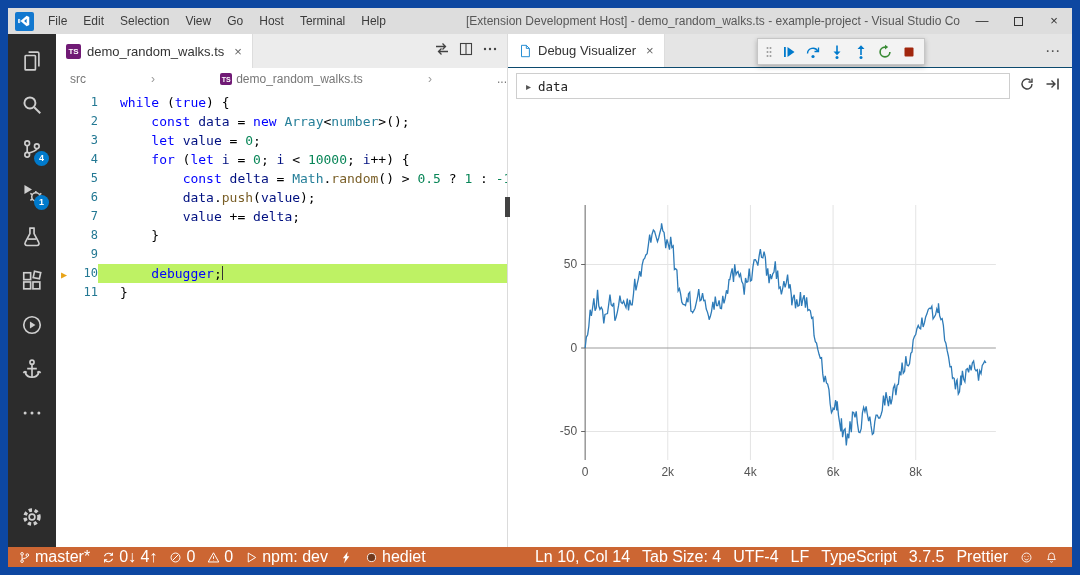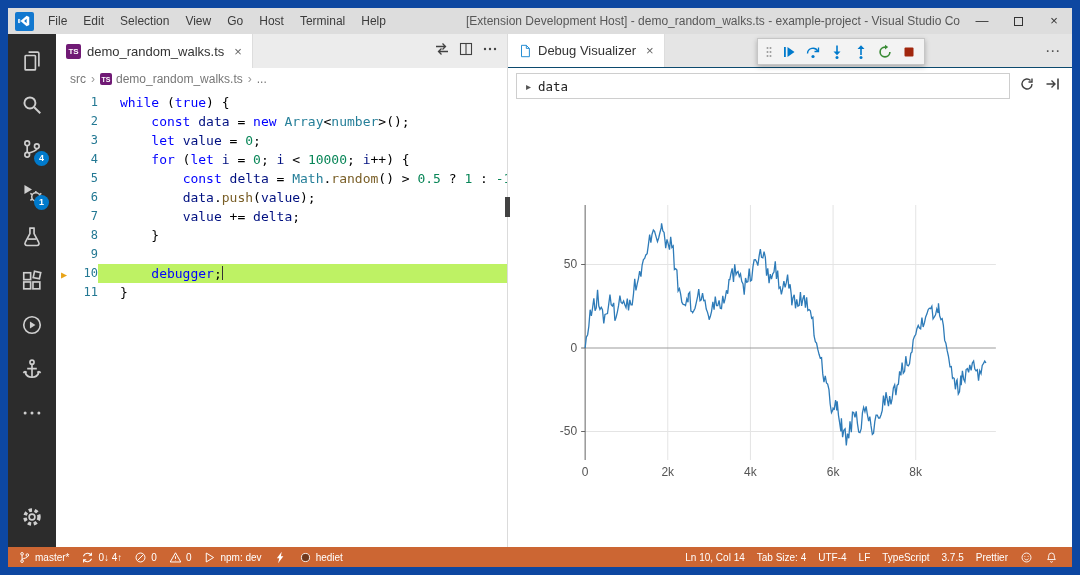--- a/index.html
+++ b/index.html
@@ -34,21 +34,21 @@
   .tab { display:flex; align-items:center; gap:6px; padding:0 10px; background:#fff; border-right:1px solid #DDD; font-size:13px; color:#333; }
   .tab-close { color:#666; font-size:13px; margin-left:4px; }
   .editor-actions { margin-left:auto; display:flex; align-items:center; gap:2px; padding-right:6px; }
   .editor-actions .icon svg, .expr-actions .icon svg { width:16px; height:16px; display:block; }
   .editor-actions > div, .expr-actions > div { padding:3px; }
 
   .ts-icon { width:15px; height:15px; background:#701a75; color:#fff; font-size:8px; font-weight:bold; display:inline-flex; align-items:center; justify-content:center; border-radius:2px; flex:none; }
   .ts-icon.mini { width:12px; height:12px; font-size:7px; }
   .page-icon svg { width:14px; height:14px; display:block; }
 
-  .breadcrumbs { height:22px; display:flex; align-items:center; gap:5px; font-size:12px; color:#777; padding-left:14px; background:#fff; flex:none; }
+  .breadcrumbs { height:22px; display:flex; align-items:center; gap:5px; font-size:12px; color:#777; padding-left:14px; background:#fff; flex:none;justify-content:space-between; }
   .crumb { display:flex; align-items:center; gap:4px; }
   .crumb-sep { color:#9a9a9a; }
 
   .code-area { flex:1; font-family:"DejaVu Sans Mono","Liberation Mono",monospace; font-size:13px; line-height:19px; padding-top:3px; overflow:hidden; background:#fff; }
   .code-line { display:flex; height:19px; white-space:pre; }
   .glyph { width:16px; flex:none; text-align:center; }
   .dbg-arrow { color:#E8A317; font-size:10px; line-height:19px; }
   .lnum { width:26px; flex:none; text-align:right; color:#237893; font-size:12px; line-height:19px; }
   .lcontent { flex:1; padding-left:22px; }
   .code-line.hl .lcontent { background:#bef264; }
@@ -66,21 +66,21 @@
   .expr-actions { display:flex; align-items:center; gap:4px; }
   .chart-wrap { flex:1; position:relative; }
   #chart-svg { position:absolute; left:0; top:0; width:100%; height:100%; }
 
   .debug-toolbar { position:absolute; left:749px; top:4px; height:27px; display:flex; align-items:center; gap:3px; padding:0 5px; background:#F3F3F3; border:1px solid #C6C6C6; box-shadow:0 2px 5px rgba(0,0,0,.25); z-index:10; }
   .dt-btn, .dt-grip { display:flex; align-items:center; justify-content:center; width:21px; height:21px; }
   .dt-grip { width:12px; }
   .dt-btn svg, .dt-grip svg { width:16px; height:16px; display:block; }
 
   
-  .statusbar { height:20px; background:#CC6633; color:#fff; display:flex; align-items:center; font-size:10px; padding:0 8px 0 4px; flex:none; }
+  .statusbar { height:20px; background:#CC6633; color:#fff; display:flex; align-items:center; font-size:16px; padding:0 8px 0 4px; flex:none; }
   .st-left, .st-right { display:flex; align-items:center; height:100%; }
   .st-right { margin-left:auto;align-items:flex-end; }
   .st-item { display:flex; align-items:center; gap:4px; padding:0 6px; height:100%; }
   .st-item .icon svg { width:13px; height:13px; display:block; }
   .icon { display:inline-flex; align-items:center; }
 </style>
 </head>
 <body>
 
 <div class="frame">

